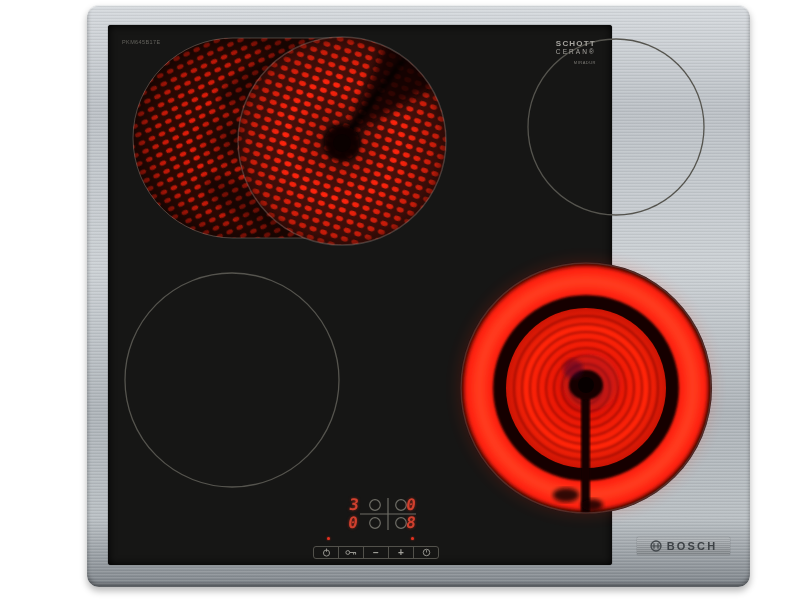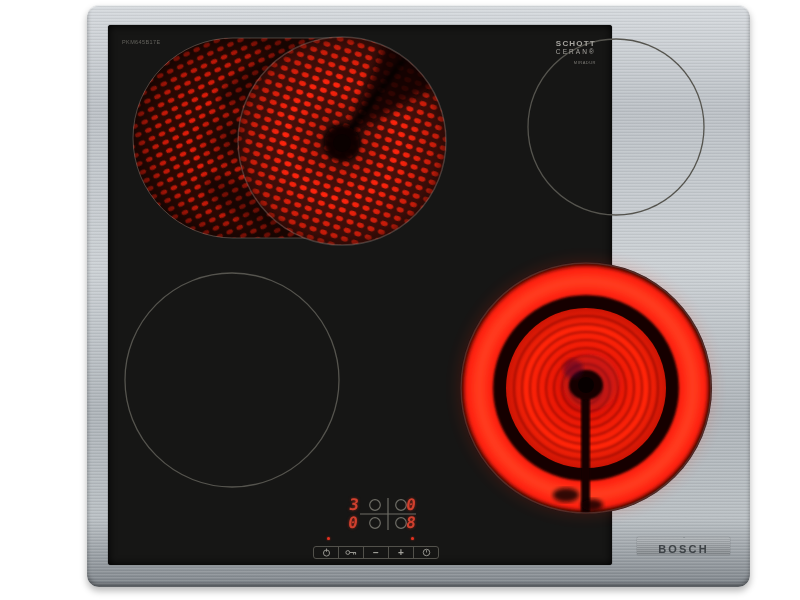--- a/index.html
+++ b/index.html
@@ -22,21 +22,21 @@
   .ctrl{position:absolute;left:205px;top:521px;width:126px;height:13px;border:1px solid #52514b;
     border-radius:3px;display:flex;box-sizing:border-box;}
   .ctrl .cell{flex:1;display:flex;align-items:center;justify-content:center;border-right:1px solid #52514b;cursor:pointer;}
   .ctrl .cell:last-child{border-right:none;}
   .cell .sign{color:#a3a29c;font-size:10px;line-height:9px;font-weight:bold;}
   .dot{position:absolute;width:3px;height:3px;border-radius:50%;background:#e5311f;box-shadow:0 0 2px rgba(230,50,30,.8);}
   .plate{position:absolute;left:529px;top:512px;width:93px;height:18px;border-radius:1.5px;
     background:
       repeating-linear-gradient(0deg, rgba(255,255,255,.12) 0 1px, rgba(0,0,0,.06) 1px 2px),
       linear-gradient(180deg,#aeb3b7,#83888c);
-    display:flex;align-items:center;justify-content:center;gap:5px;box-shadow:0 0 1px rgba(0,0,0,.6);flex-direction:column;}
+    display:flex;align-items:center;justify-content:center;gap:5px;box-shadow:0 0 1px rgba(0,0,0,.6);}
   .bosch-text{font-size:11px;font-weight:bold;letter-spacing:2.2px;color:#3d4246;}
 </style>
 </head>
 <body>
 
 <div class="hob">
   <div class="glass">
 
     <svg class="zones" width="618" height="540" viewBox="0 0 618 540">
       <defs>

